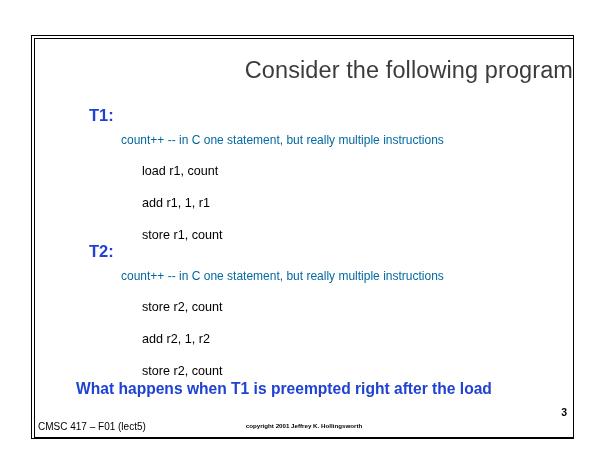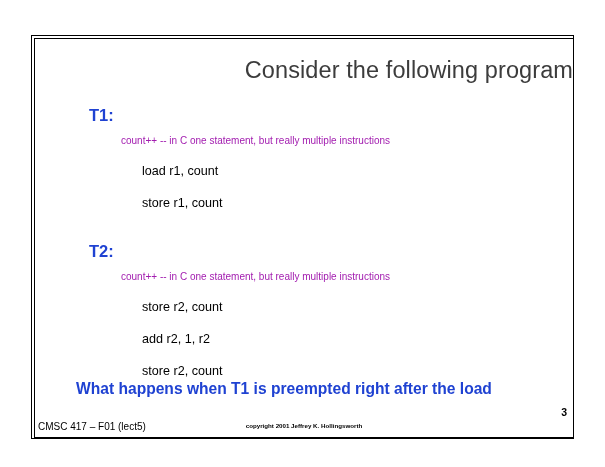--- a/index.html
+++ b/index.html
@@ -60,22 +60,22 @@
   .thread-label {
     font-size: 16.5px;
     font-weight: bold;
     color: #1f42d2;
     margin-left: 39px;
     line-height: 20px;
     white-space: nowrap;
   }
 
   .thread-comment {
-    font-size: 10px;
-    color: #a21caf;
+    font-size: 12px;
+    color: #0369a1;
     margin-left: 71px;
     margin-top: 7px;
     line-height: 17px;
     white-space: nowrap;
   }
 
   .thread-instr {
     font-size: 12.6px;
     color: #000000;
     margin-left: 92px;
@@ -150,20 +150,21 @@
 <div id="slide-outer">
   <div id="slide-inner">
     <div id="slide-body">
 
       <div id="slide-title">Consider the following program</div>
 
       <div class="thread-block" id="thread-block-0">
         <div class="thread-label">T1:</div>
         <div class="thread-comment">count++ -- in C one statement, but really multiple instructions</div>
         <div class="thread-instr">load r1, count</div>
+        <div class="thread-instr">add r1, 1, r1</div>
         <div class="thread-instr">store r1, count</div>
       </div>
 
       <div class="thread-block" id="thread-block-1">
         <div class="thread-label">T2:</div>
         <div class="thread-comment">count++ -- in C one statement, but really multiple instructions</div>
         <div class="thread-instr">store r2, count</div>
         <div class="thread-instr">add r2, 1, r2</div>
         <div class="thread-instr">store r2, count</div>
       </div>

